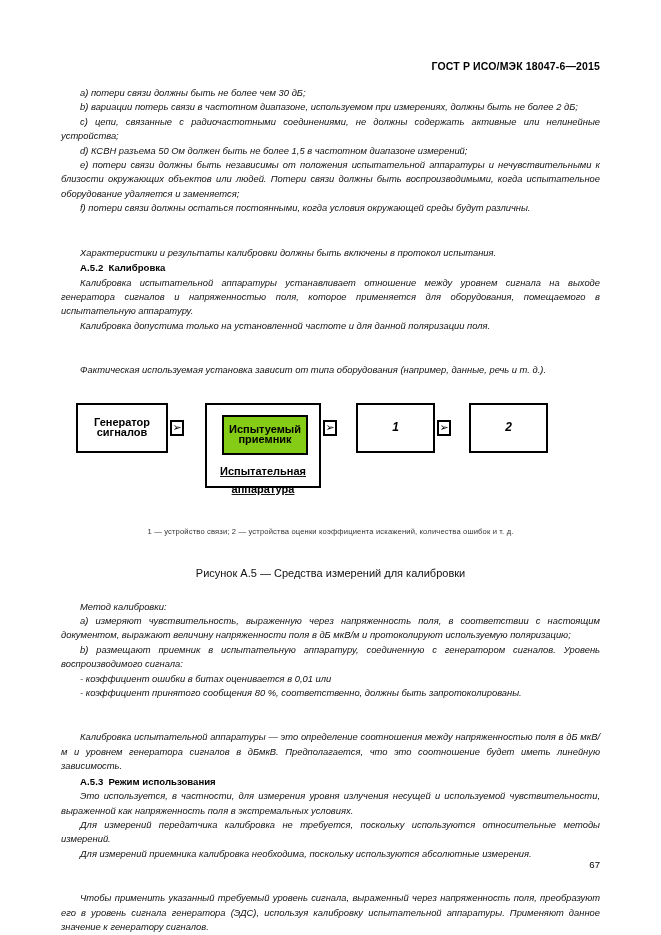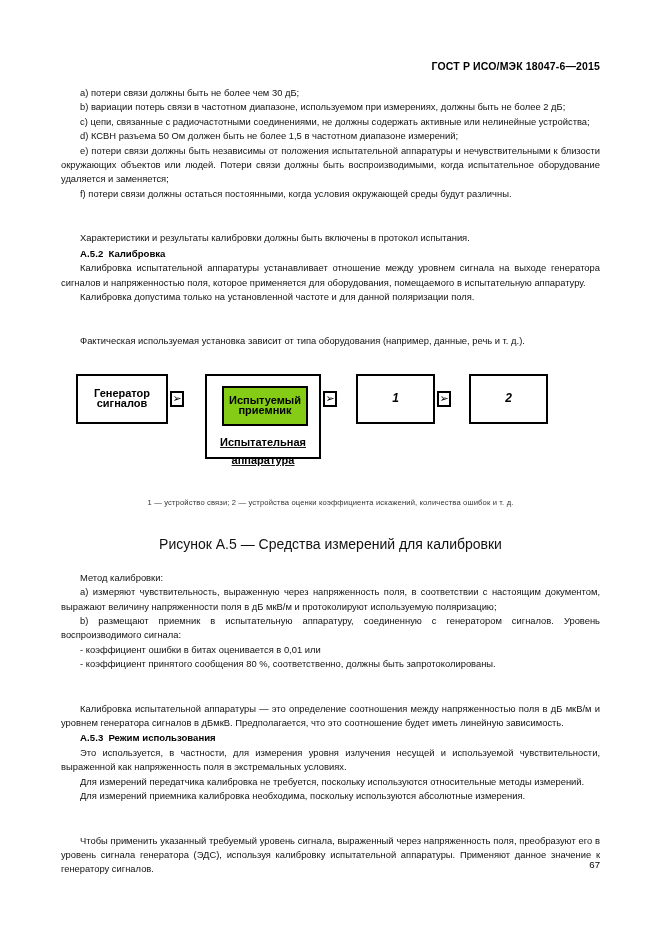--- a/index.html
+++ b/index.html
@@ -49,20 +49,21 @@
     text-indent: 19px;
     color: #111;
     hyphens: manual;
   }
   p.para:last-child {
     text-align-last: left;
     margin-top: 30px;
   }
   .para-group p.para {
     text-align-last: left;
+    font-style: italic;
   }
 
   h3.subhead {
     margin: 0;
     font-size: 9.6px;
     line-height: 15.5px;
     font-weight: bold;
     text-indent: 19px;
     color: #000;
   }
@@ -184,21 +185,21 @@
     padding-top: 14px;
     font-size: 7.6px;
     line-height: 11px;
     text-align: center;
     color: #333;
     letter-spacing: 0.15px;
   }
   .fig-caption {
     margin: 0;
     padding-top: 14px;
-    font-size: 14px;
+    font-size: 11px;
     line-height: 13px;
     text-align: center;
     color: #111;
   }
 
   
   .page-number {
     position: absolute;
     right: 61px;
     bottom: 65px;

